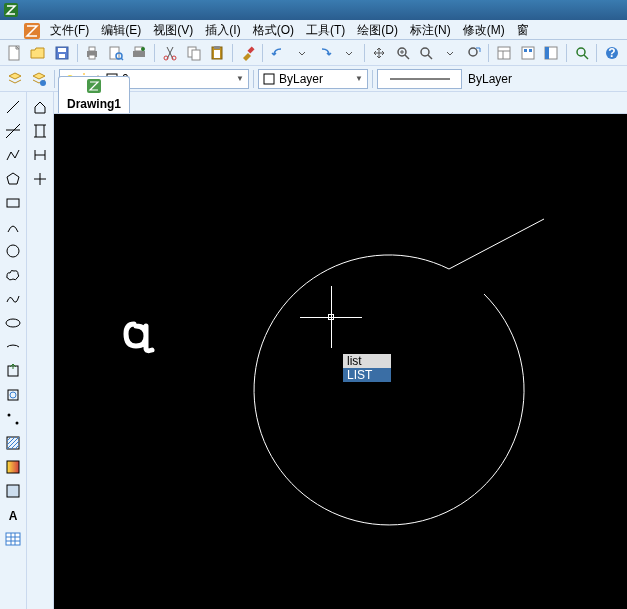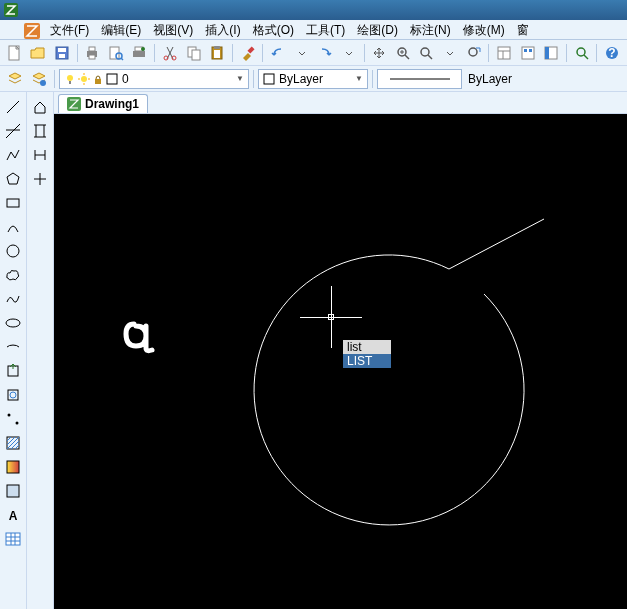--- a/index.html
+++ b/index.html
@@ -24,31 +24,31 @@
 .bylayer-label { margin-left: 4px; }
 
 .main-area { position: absolute; top: 92px; left: 0; right: 0; bottom: 0; display: flex; background: #eaf3fb; }
 
 .left-tools { width: 27px; background: #eaf3fb; border-right: 1px solid #cad9ee; display: flex; flex-direction: column; align-items: center; padding-top: 4px; gap: 2px; }
 .left-tools2 { width: 27px; background: #eaf3fb; border-right: 1px solid #cad9ee; display: flex; flex-direction: column; align-items: center; padding-top: 4px; gap: 2px; }
 .left-tools .tbtn, .left-tools2 .tbtn { width: 22px; height: 22px; display: flex; align-items: center; justify-content: center; }
 
 .canvas-area { flex: 1; display: flex; flex-direction: column; }
 .tab-strip { height: 22px; background: #eaf3fb; border-bottom: 1px solid #cad9ee; display: flex; align-items: flex-end; padding-left: 4px; }
-.tab-strip .tab { background: #fff; border: 1px solid #9bb5d6; border-bottom: none; padding: 2px 8px; border-radius: 3px 3px 0 0; display: flex; align-items: center; gap: 4px; }
+.tab-strip .tab { background: #fff; border: 1px solid #9bb5d6; border-bottom: none; padding: 2px 8px; border-radius: 3px 3px 0 0; display: flex; align-items: center; gap: 4px; flex-direction: column; }
 .tab-strip .tab .tab-icon { width: 14px; height: 14px; }
 
 .drawing { flex: 1; background: #000; position: relative; overflow: hidden; }
 
 .crosshair-h, .crosshair-v { position: absolute; background: #fff; }
 .crosshair-h { width: 62px; height: 1px; left: 246px; top: 203px; }
 .crosshair-v { width: 1px; height: 62px; left: 277px; top: 172px; }
 .pickbox { position: absolute; width: 6px; height: 6px; border: 1px solid #fff; left: 274px; top: 200px; }
 
-.cmd-tooltip { position: absolute; left: 289px; top: 226px; }
+.cmd-tooltip { position: absolute; left: 289px; top: 240px; }
 .cmd-tooltip .typed { background: #dcdcdc; color: #000; padding: 0 4px; min-width: 48px; display: block; height: 14px; line-height: 14px; }
 .cmd-tooltip .suggest { background: #3a6ea5; color: #fff; padding: 0 4px; min-width: 48px; display: block; height: 14px; line-height: 14px; }
 
 svg { display: block; }
 </style>
 </head>
 <body>
 
 <div class="titlebar">
   <span class="logo">

